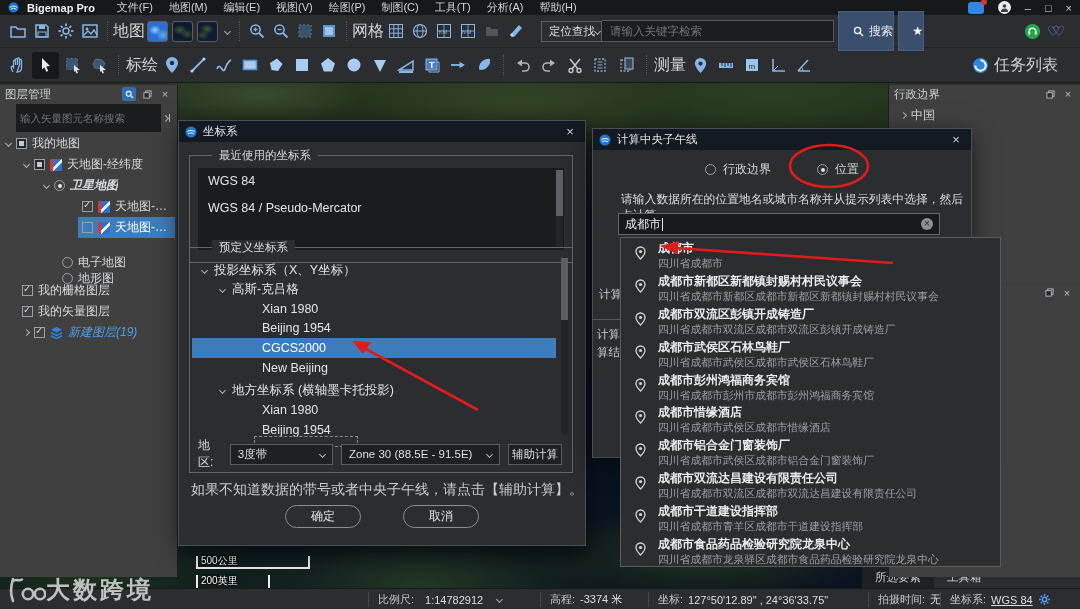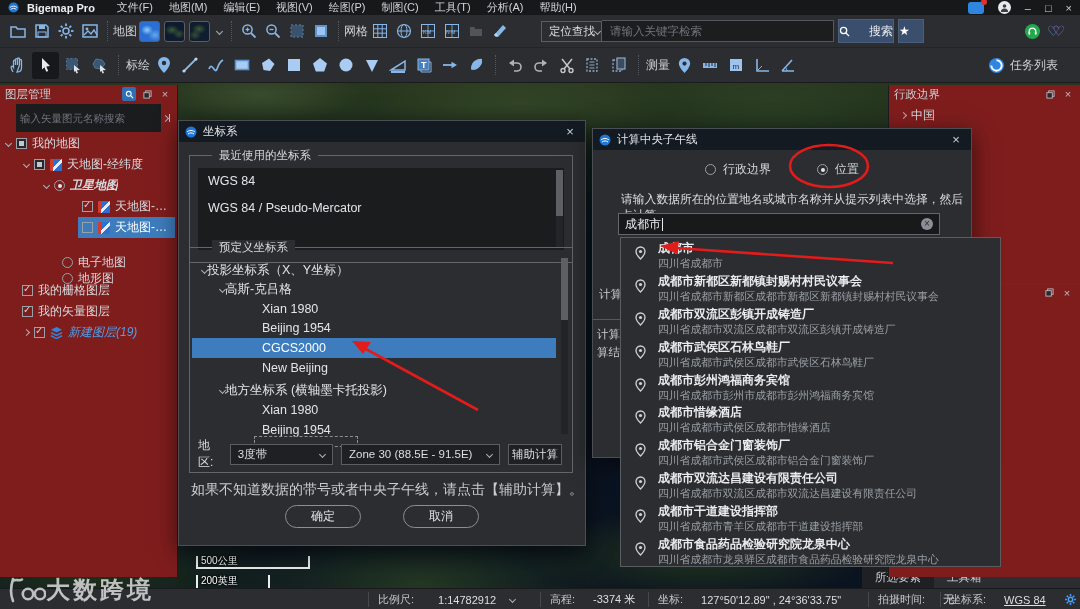--- a/index.html
+++ b/index.html
@@ -2,21 +2,21 @@
 <html><head>
 <meta charset="utf-8">
 <style>
 *{margin:0;padding:0;box-sizing:border-box}
 html,body{background:#000}
 body{font-family:"Liberation Sans","DejaVu Sans",sans-serif}
 .app{position:relative;width:1080px;height:609px;background:#1e1f22;overflow:hidden;color:#d4d7db;font-size:12px}
 .flex{display:flex;align-items:center}
 .ibtn{display:flex;align-items:center;justify-content:center;width:24px;height:26px;flex:none}
 .sep{width:0;height:20px;border-left:1px dotted #54575c;margin:0 5px;flex:none}
-.lbl{color:#cfd2d6;font-size:12px;white-space:nowrap}
+.lbl{color:#cfd2d6;font-size:16px;white-space:nowrap}
 .chev{display:inline-block;width:5px;height:5px;border-right:1.4px solid #aeb3ba;border-bottom:1.4px solid #aeb3ba;transform:rotate(45deg);flex:none}
 .chev.r{transform:rotate(-45deg)}
 .cb{display:inline-block;width:11px;height:11px;border:1px solid #9aa0a8;flex:none;position:relative;background:transparent}
 .cb.on::after{content:"\2713";position:absolute;left:0;top:-3px;font-size:10px;color:#ccd1d7}
 .cb.part{background:#c3c8cf;box-shadow:inset 0 0 0 2px #28292c}
 .rad{display:inline-block;width:11px;height:11px;border:1px solid #9aa0a8;border-radius:50%;flex:none;position:relative}
 .rad.on::after{content:"";position:absolute;inset:2.5px;background:#e4e7ea;border-radius:50%}
 
 .titlebar{height:15px;background:#17181a;display:flex;align-items:center;padding:0 8px;gap:8px}
 .menus{display:flex;gap:16px;margin-left:14px}
@@ -29,61 +29,61 @@
 
 .main{position:absolute;top:83px;left:0;right:0;bottom:21px;overflow:hidden}
 .map{position:absolute;inset:0;background:
  radial-gradient(150px 38px at 260px 12px,#3a4c2e,transparent 70%),
  radial-gradient(210px 50px at 520px 18px,#334526,transparent 75%),
  radial-gradient(170px 46px at 770px 16px,#2c3f24,transparent 75%),
  radial-gradient(230px 62px at 700px 472px,#21341e,transparent 75%),
  radial-gradient(260px 72px at 420px 500px,#243823,transparent 75%),
  radial-gradient(300px 90px at 90px 492px,#1e301c,transparent 75%),
  linear-gradient(180deg,#27371f 0,#22331e 42px,#15241e 72px,#0c1825 130px,#0a1422 300px,#0a1320 100%)}
-.panel{position:absolute;background:#7f1d1d}
+.panel{position:absolute;background:#404040}
 .panel-hd{height:18px;display:flex;align-items:center;padding:0 5px;gap:6px;font-size:11.5px;color:#cdd0d4}
 .mini-ic{display:flex;align-items:center;justify-content:center;width:14px;height:14px;flex:none;color:#b9bdc3;font-size:11px}
 .lrow{position:absolute;left:0;right:2px;height:21px;display:flex;align-items:center;gap:5px;font-size:12px;color:#d7dade;white-space:nowrap}
 .lrow .trunc{overflow:hidden;text-overflow:ellipsis;min-width:0}
 .mbook{width:12px;height:12px;flex:none;border-radius:1px;border-left:3px solid #d23b2f;background:linear-gradient(135deg,#2f6fd0 0 42%,#e8eef5 42% 58%,#2f6fd0 58%)}
 
 .dialog{position:absolute;background:#2b2d30;border:1px solid #4b4f54;box-shadow:0 6px 22px rgba(0,0,0,.55)}
 .dlg-hd{height:21px;background:#141a21;display:flex;align-items:center;gap:6px;padding:0 6px;font-size:11.5px;color:#e2e5e9}
 .dlg-x{margin-left:auto;width:18px;text-align:center;color:#cfd3d8;font-size:13px}
 .group{position:absolute;border:1px solid #63666b}
 .gtitle{position:absolute;top:-8px;left:22px;background:#2b2d30;padding:0 7px;font-size:11.5px;color:#d6d9dd}
-.crow{position:absolute;left:2px;right:16px;height:20px;display:flex;align-items:center;font-size:12.5px;color:#e1e4e8;white-space:nowrap}
+.crow{position:absolute;left:2px;right:16px;height:20px;display:flex;align-items:center;gap:7px;font-size:12.5px;color:#e1e4e8;white-space:nowrap}
 .crow.sel{background:#3d7dbd;color:#fff}
 .sbar{position:absolute;width:7px;background:#232528}
 .sbar i{position:absolute;left:0;width:7px;background:#5d6165}
 .dd{height:21px;background:#1e2023;border:1px solid #5a5e63;display:flex;align-items:center;justify-content:space-between;padding:0 7px;font-size:11.5px;color:#dcdfe3;white-space:nowrap}
 .pill{height:23px;width:76px;border:1px solid #8a8f96;border-radius:12px;background:transparent;color:#e0e3e7;font-size:12px;display:flex;align-items:center;justify-content:center}
 
 .results{position:absolute;background:#2b2d30;border:1px solid #595c60}
 .res{position:relative;height:32.9px;padding:3px 8px 0 37px}
 .res .nm{font-weight:bold;font-size:12px;color:#e9ebee;line-height:15px;white-space:nowrap;overflow:hidden}
 .res .dt{font-size:10.8px;color:#9aa0a7;line-height:14px;white-space:nowrap;overflow:hidden}
 .res .pin{position:absolute;left:14px;top:8px}
 
 .statusbar{position:absolute;left:0;right:0;bottom:0;height:21px;background:#2b2d30;border-top:1px solid #191a1c;font-size:11px;color:#c3c7cc}
-.sg{position:absolute;top:0;height:21px;display:flex;align-items:center;gap:18px;white-space:nowrap}
+.sg{position:absolute;top:0;height:21px;display:flex;align-items:center;gap:5px;white-space:nowrap}
 .sg b{font-weight:normal;color:#dcdfe3}
 .vsep{position:absolute;top:3px;height:15px;border-left:1px solid #46484c}
 .tabs{position:absolute;display:flex;height:21px;background:#2b2d30;align-items:stretch}
 .tab{display:flex;align-items:center;padding:0 13px;font-size:11.5px;color:#cdd0d4}
 .tab.on{background:#1e2023}
 .scalebar{position:absolute;color:#fff;font-size:10px;text-shadow:0 0 3px #000,0 0 2px #000}
 .sb-top{width:114px;height:13px;border:2px solid #ededed;border-top:none;line-height:10px;padding:0 3px}
 .sb-bot{width:74px;height:13px;border:2px solid #ededed;border-top:none;border-bottom:none;margin-top:6px;line-height:12px;padding:0 3px}
 .watermark{position:absolute;left:6px;bottom:3px;display:flex;align-items:center;opacity:.85;z-index:45;color:#dcdcdc}
 .watermark .wm-text{font-size:24px;font-weight:bold;letter-spacing:3px}
 input{outline:none}
 .searchbox{height:22px;background:#1b1d1f;border:1px solid #55585d;color:#d8dbdf;font-size:11.5px;padding:0 8px}
 .searchbox::placeholder{color:#70757c}
-.btnblue{height:24px;background:#3a4f6e;border:1px solid #4a5f7e;color:#e8ebef;display:flex;align-items:center;justify-content:space-between;gap:5px;font-size:12px}
+.btnblue{height:40px;background:#3a4f6e;border:1px solid #4a5f7e;color:#e8ebef;display:flex;align-items:center;justify-content:flex-end;gap:5px;font-size:12px}
 </style>
 </head>
 <body>
 
 <div class="app">
 
   <div class="titlebar">
     <svg width="11" height="11" viewBox="0 0 12 12">
         <circle cx="6" cy="6" r="5.5" fill="#1e78d7"></circle>
         <path d="M2 6c2-2 6-2 8 0M3 8c2-1.5 4-1.5 6 0" stroke="#fff" stroke-width="1" fill="none"></path>

